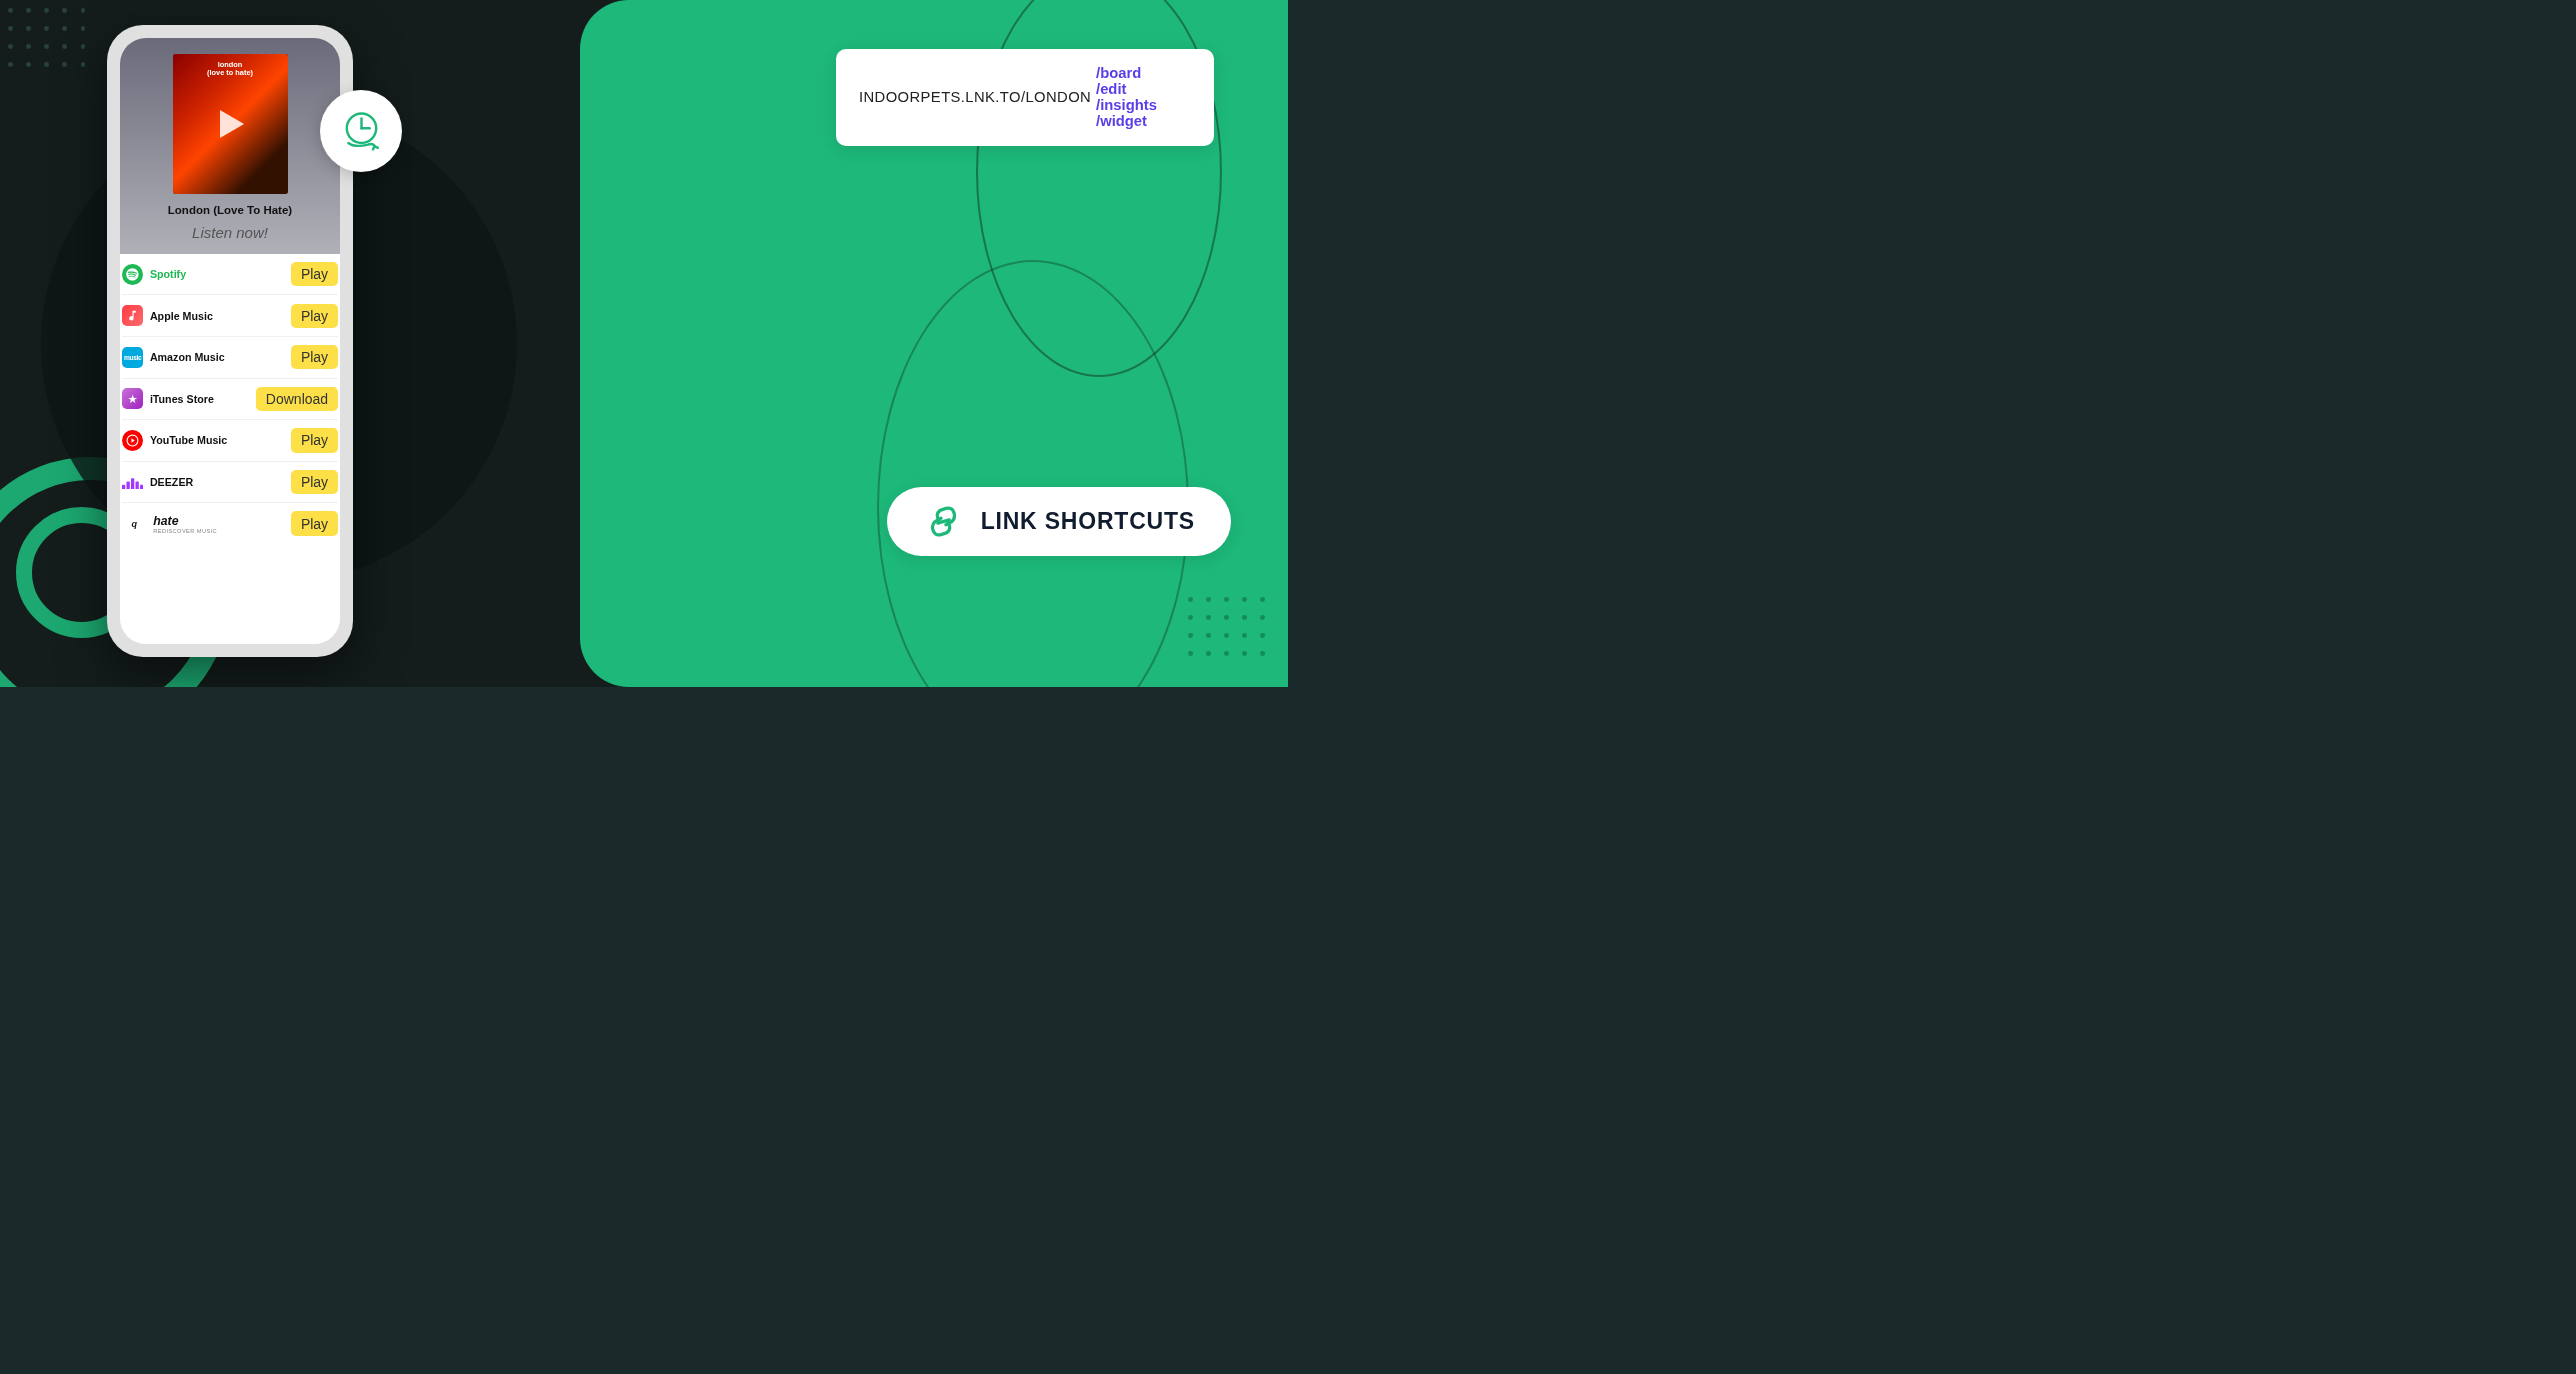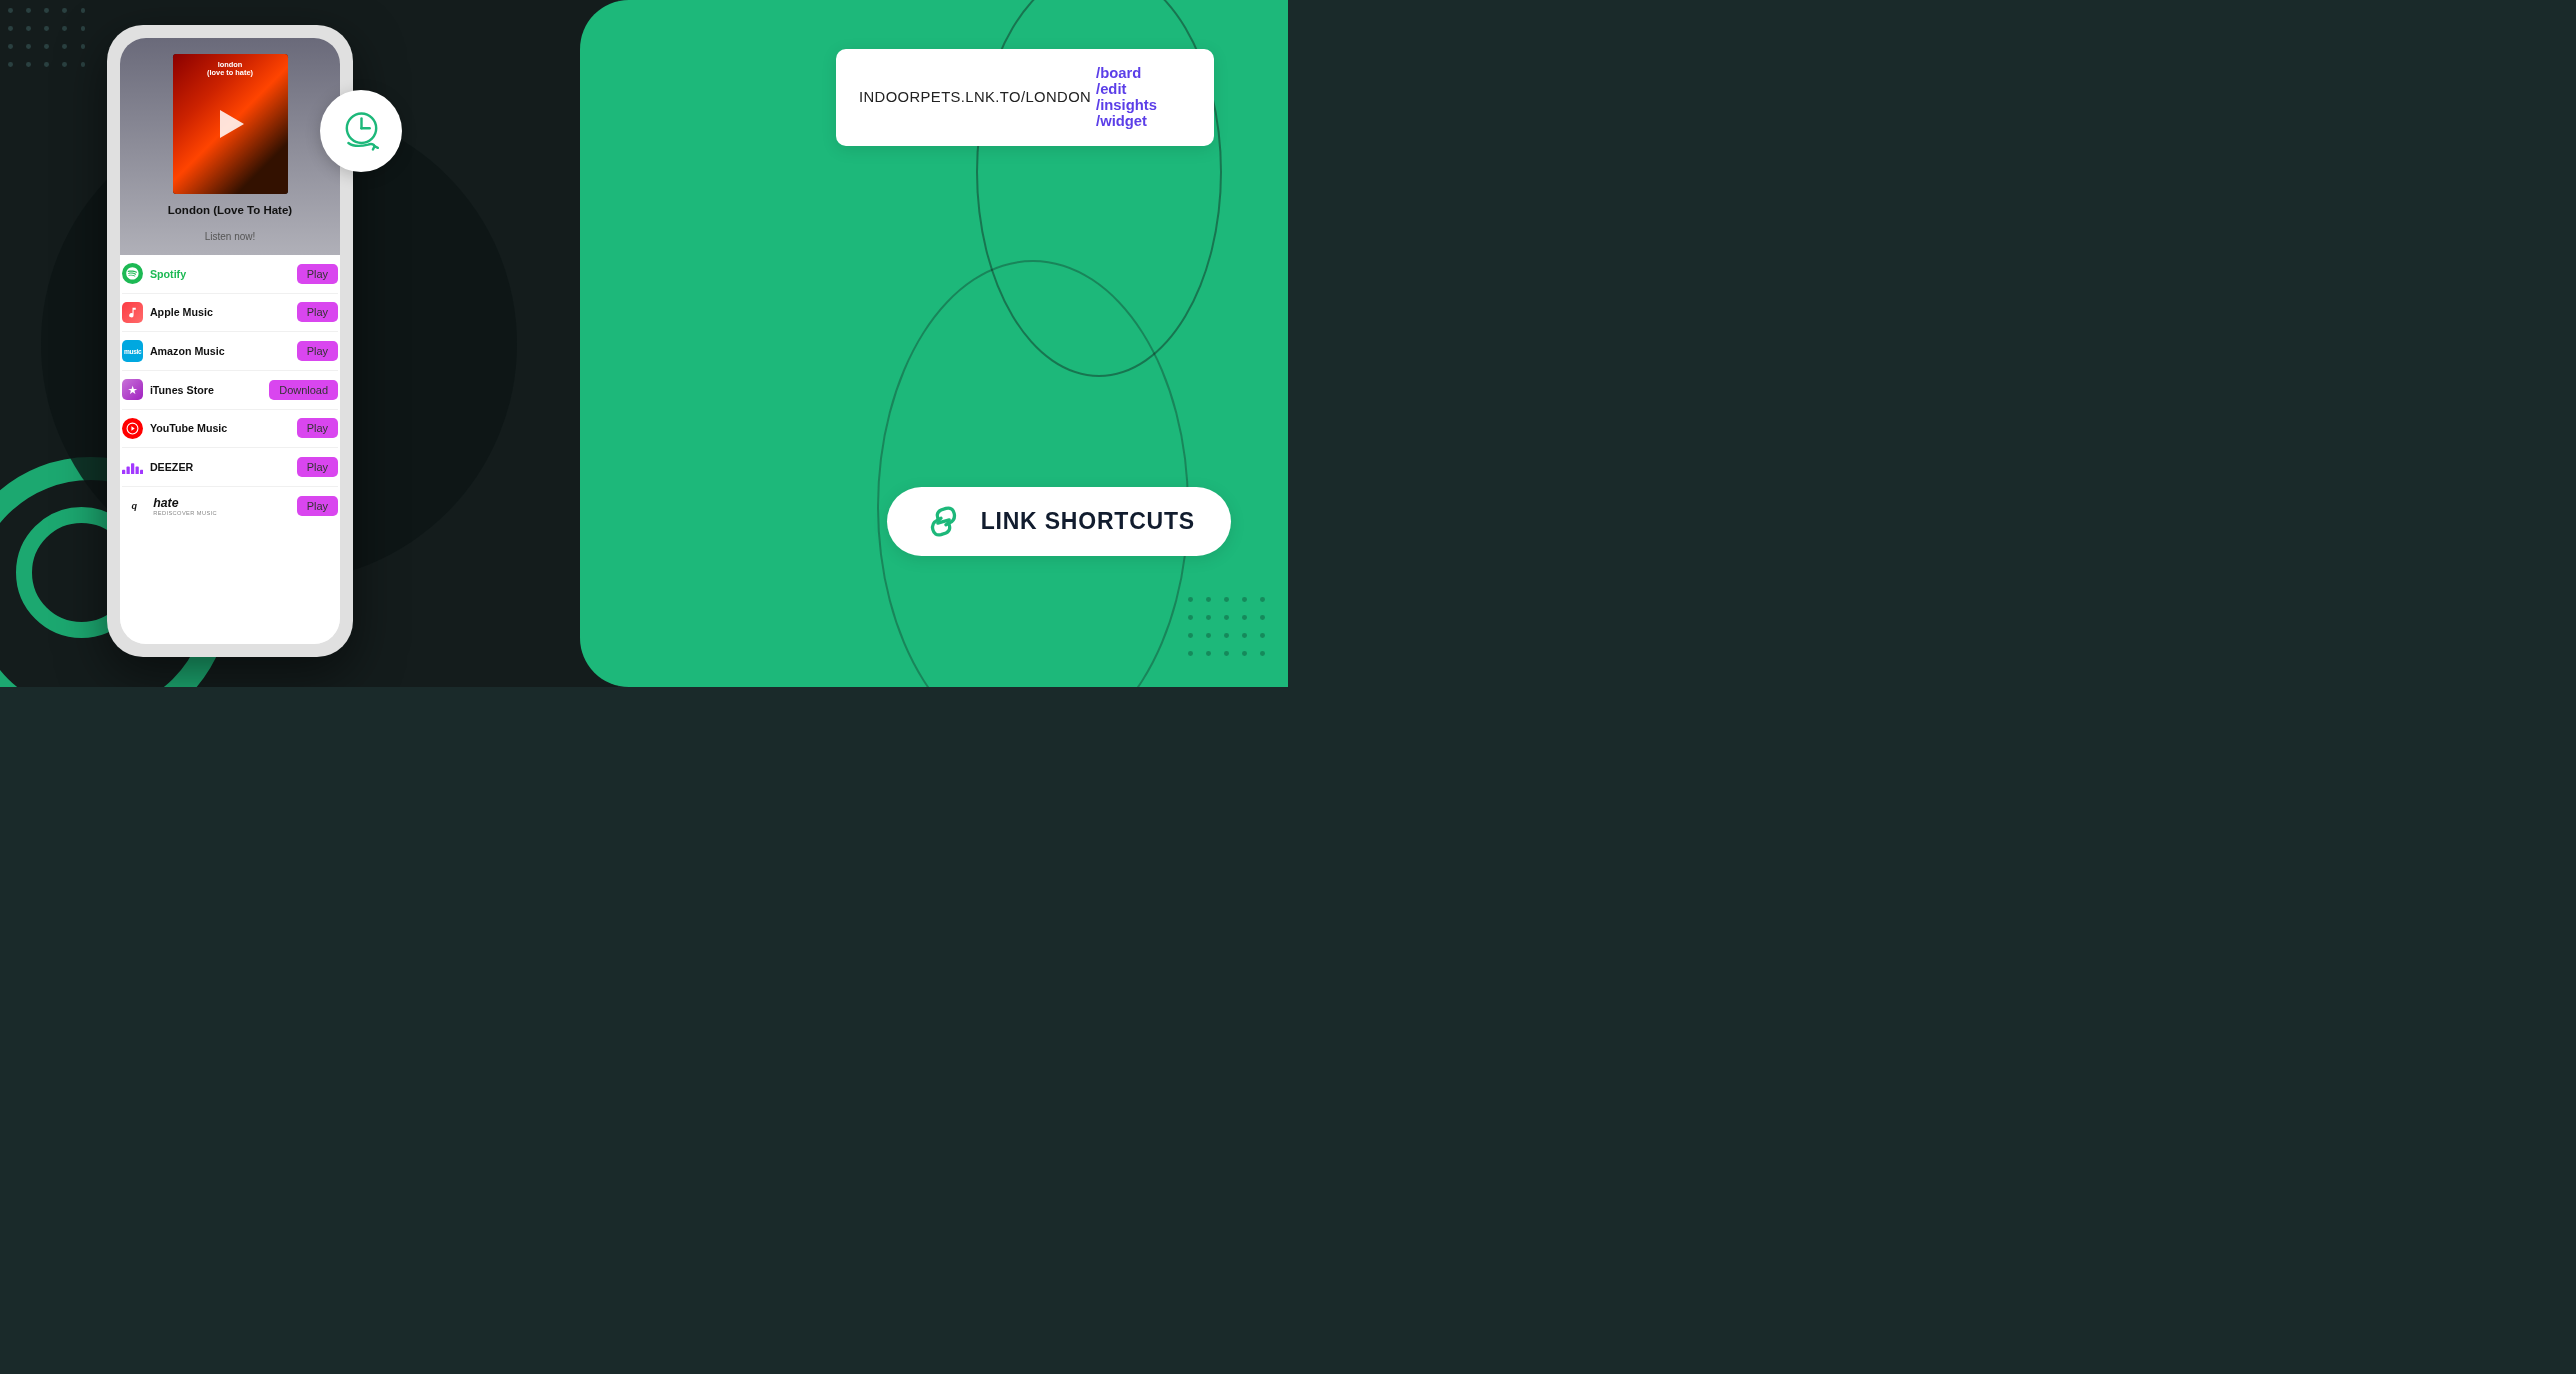--- a/index.html
+++ b/index.html
@@ -203,23 +203,24 @@
       margin-left: 3.3px;
     }
 
     .song-title {
       font-size: 11.5px;
       font-weight: 700;
       color: #111;
       text-align: center;
     }
     .song-subtitle {
-      font-size: 10px;
+      font-size: 15px;
       color: #555;
-      margin-top: 15px;
+      margin-top: 8px;
+      font-style: italic;
     }
 
     
     .service-list {
       flex: 1;
       background: white;
       overflow-y: auto;
       padding: 0 2px;
     }
 
@@ -237,25 +238,25 @@
       gap: 6.6px;
     }
 
     .service-name {
       font-size: 10.7px;
       font-weight: 700;
       color: #111;
     }
 
     .service-btn {
-      background: #d946ef;
+      background: #fde047;
       border: none;
       border-radius: 4.9px;
       padding: 4.1px 9.9px;
-      font-size: 11px;
+      font-size: 14px;
       font-weight: 500;
       color: #333;
       cursor: pointer;
     }
 
     
     .clock-badge {
       position: absolute;
       left: 320px;
       top: 90px;

